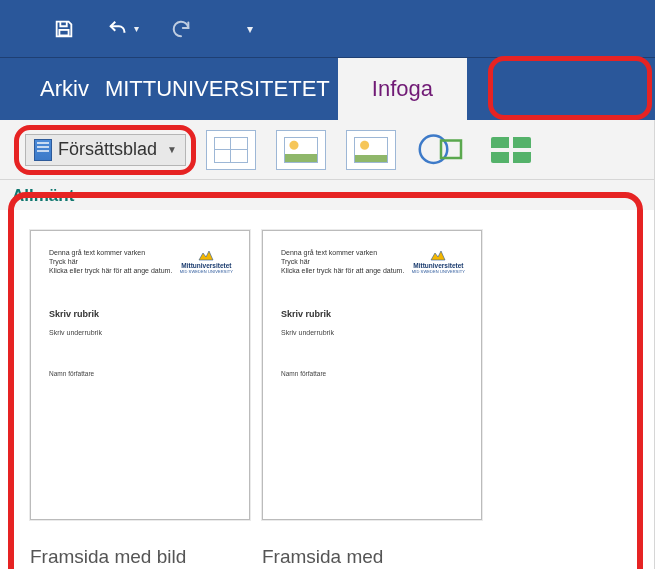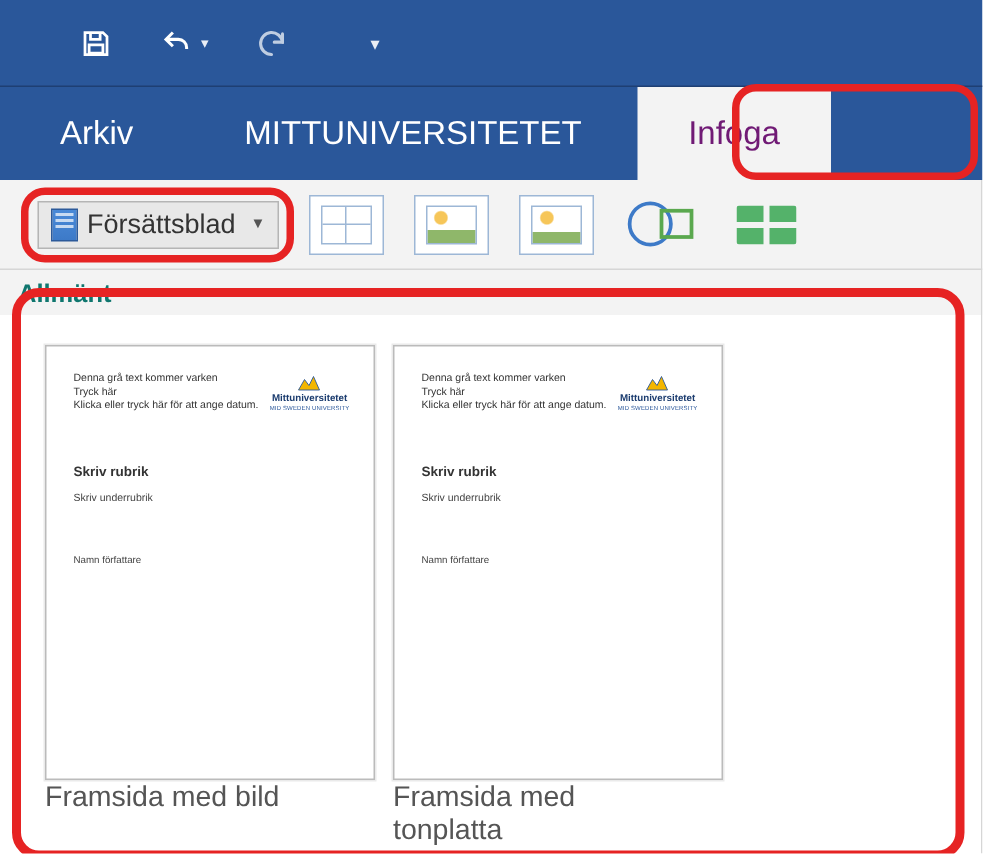--- a/index.html
+++ b/index.html
@@ -39,21 +39,21 @@
     background: #2a579a;
     height: 62px;
     display: flex;
     align-items: center;
     position: relative;
   }
   .tab {
     color: #fff;
     font-size: 22px;
     font-weight: 400;
-    padding: 0 37px;
+    padding: 0 8px;
     height: 100%;
     display: flex;
     align-items: center;
     cursor: pointer;
   }
   .tab.active {
     background: #f3f3f3;
     color: #701a75;
   }
   .tab-highlight-ring {
@@ -202,21 +202,21 @@
     color: #444;
   }
   .thumb-foot {
     font-size: 6.5px;
     margin-top: 34px;
     color:#444;
   }
   .gallery-label {
     font-size: 19px;
     color: #555;
-    margin-top: 1px;
+    margin-top: 26px;
     font-weight: 400;
   }
 
   .edge-right {
     position:absolute; top:120px; bottom:0; right:0; width:1px;
     background:#d6d6d6;
   }
 </style>
 </head>
 <body>

